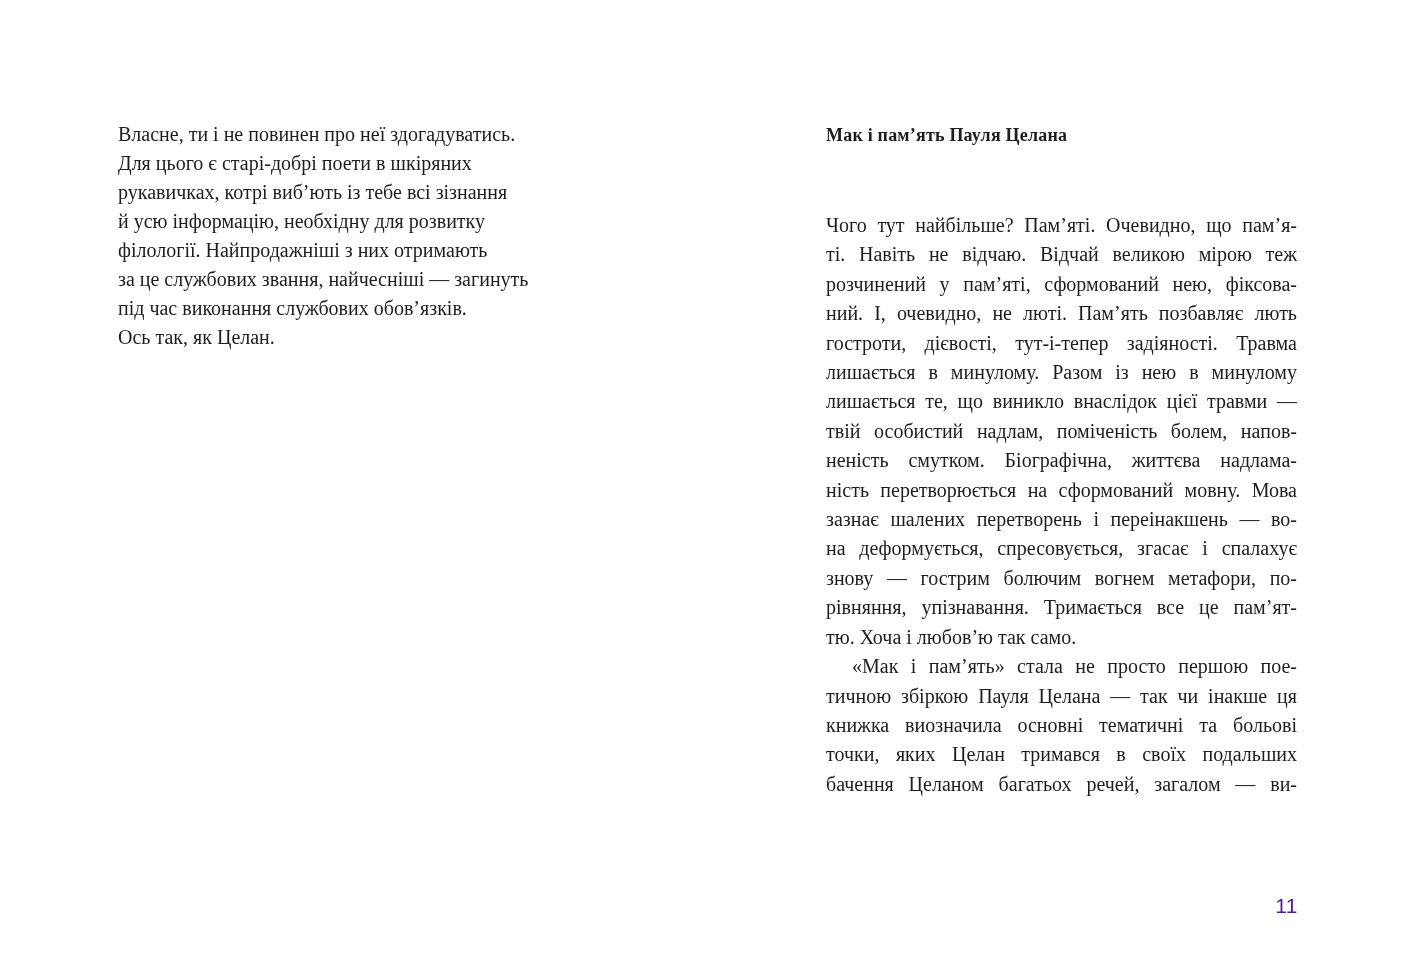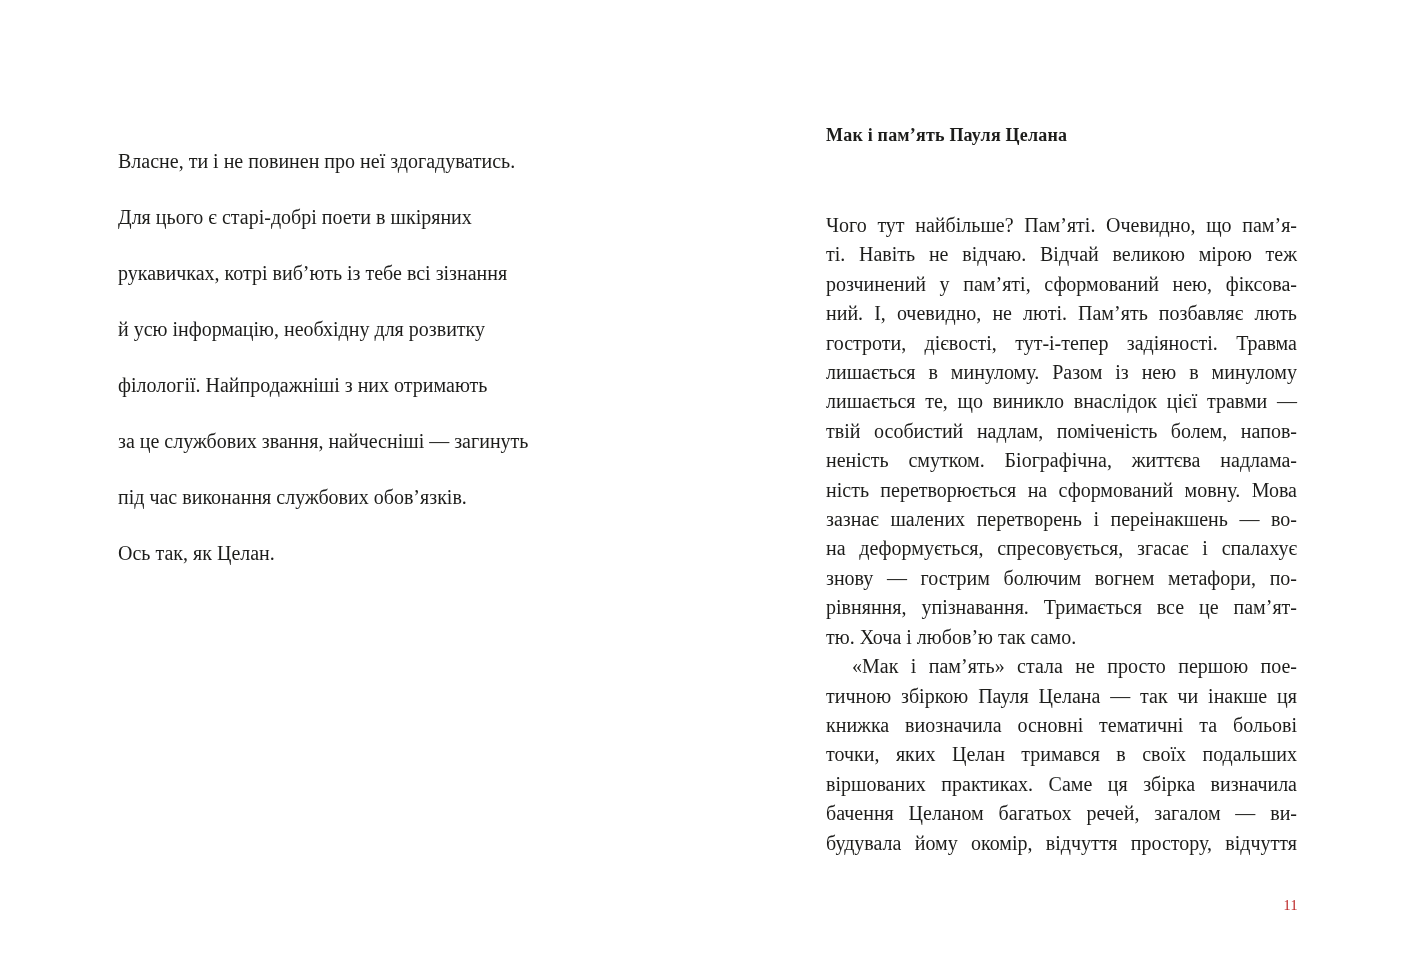--- a/index.html
+++ b/index.html
@@ -31,21 +31,20 @@
   .left-text-block {
     position: absolute;
     left: 118px;
     top: 120px;
     width: 470px;
     font-size: 20px;
     line-height: 29px;
   }
   .left-text-block .line {
     white-space: nowrap;
-    margin-top: 27px;
   }
   .year-line {
     position: absolute;
     left: 118px;
     top: 388px;
     width: 470px;
     font-size: 20px;
     line-height: 29px;
     text-align: right;
   }
@@ -81,24 +80,24 @@
     text-align-last: justify; 
   }
   .para.indent .line:first-child {
     text-indent: 26px;
   }
 
   .page-number {
     position: absolute;
     right: 120px;  
     top: 897px;
-    font-family: Liberation Serif, serif;
-    font-size: 14px;
+    font-family: Liberation Sans, sans-serif;
+    font-size: 21px;
     line-height: 18px;
-    color: #b91c1c;
+    color: #4c1d95;
     letter-spacing: 0.5px;
   }
 </style>
 </head>
 <body>
 
 <main class="spread">
 
   <section class="page left">
     <div class="left-text-block">
@@ -132,22 +131,20 @@
           <div class="line">на деформується, спресовується, згасає і спалахує</div>
           <div class="line">знову — гострим болючим вогнем метафори, по-</div>
           <div class="line">рівняння, упізнавання. Тримається все це пам’ят-</div>
           <div class="line">тю. Хоча і любов’ю так само.</div>
         </div>
       <div class="para indent cont">
           <div class="line">«Мак і пам’ять» стала не просто першою пое-</div>
           <div class="line">тичною збіркою Пауля Целана — так чи інакше ця</div>
           <div class="line">книжка виозначила основні тематичні та больові</div>
           <div class="line">точки, яких Целан тримався в своїх подальших</div>
-          <div class="line">віршованих практиках. Саме ця збірка визначила</div>
           <div class="line">бачення Целаном багатьох речей, загалом — ви-</div>
-          <div class="line">будувала йому окомір, відчуття простору, відчуття</div>
         </div>
     </div>
 
     <div class="page-number">11</div>
   </section>
 
 </main>
 
 </body></html>

